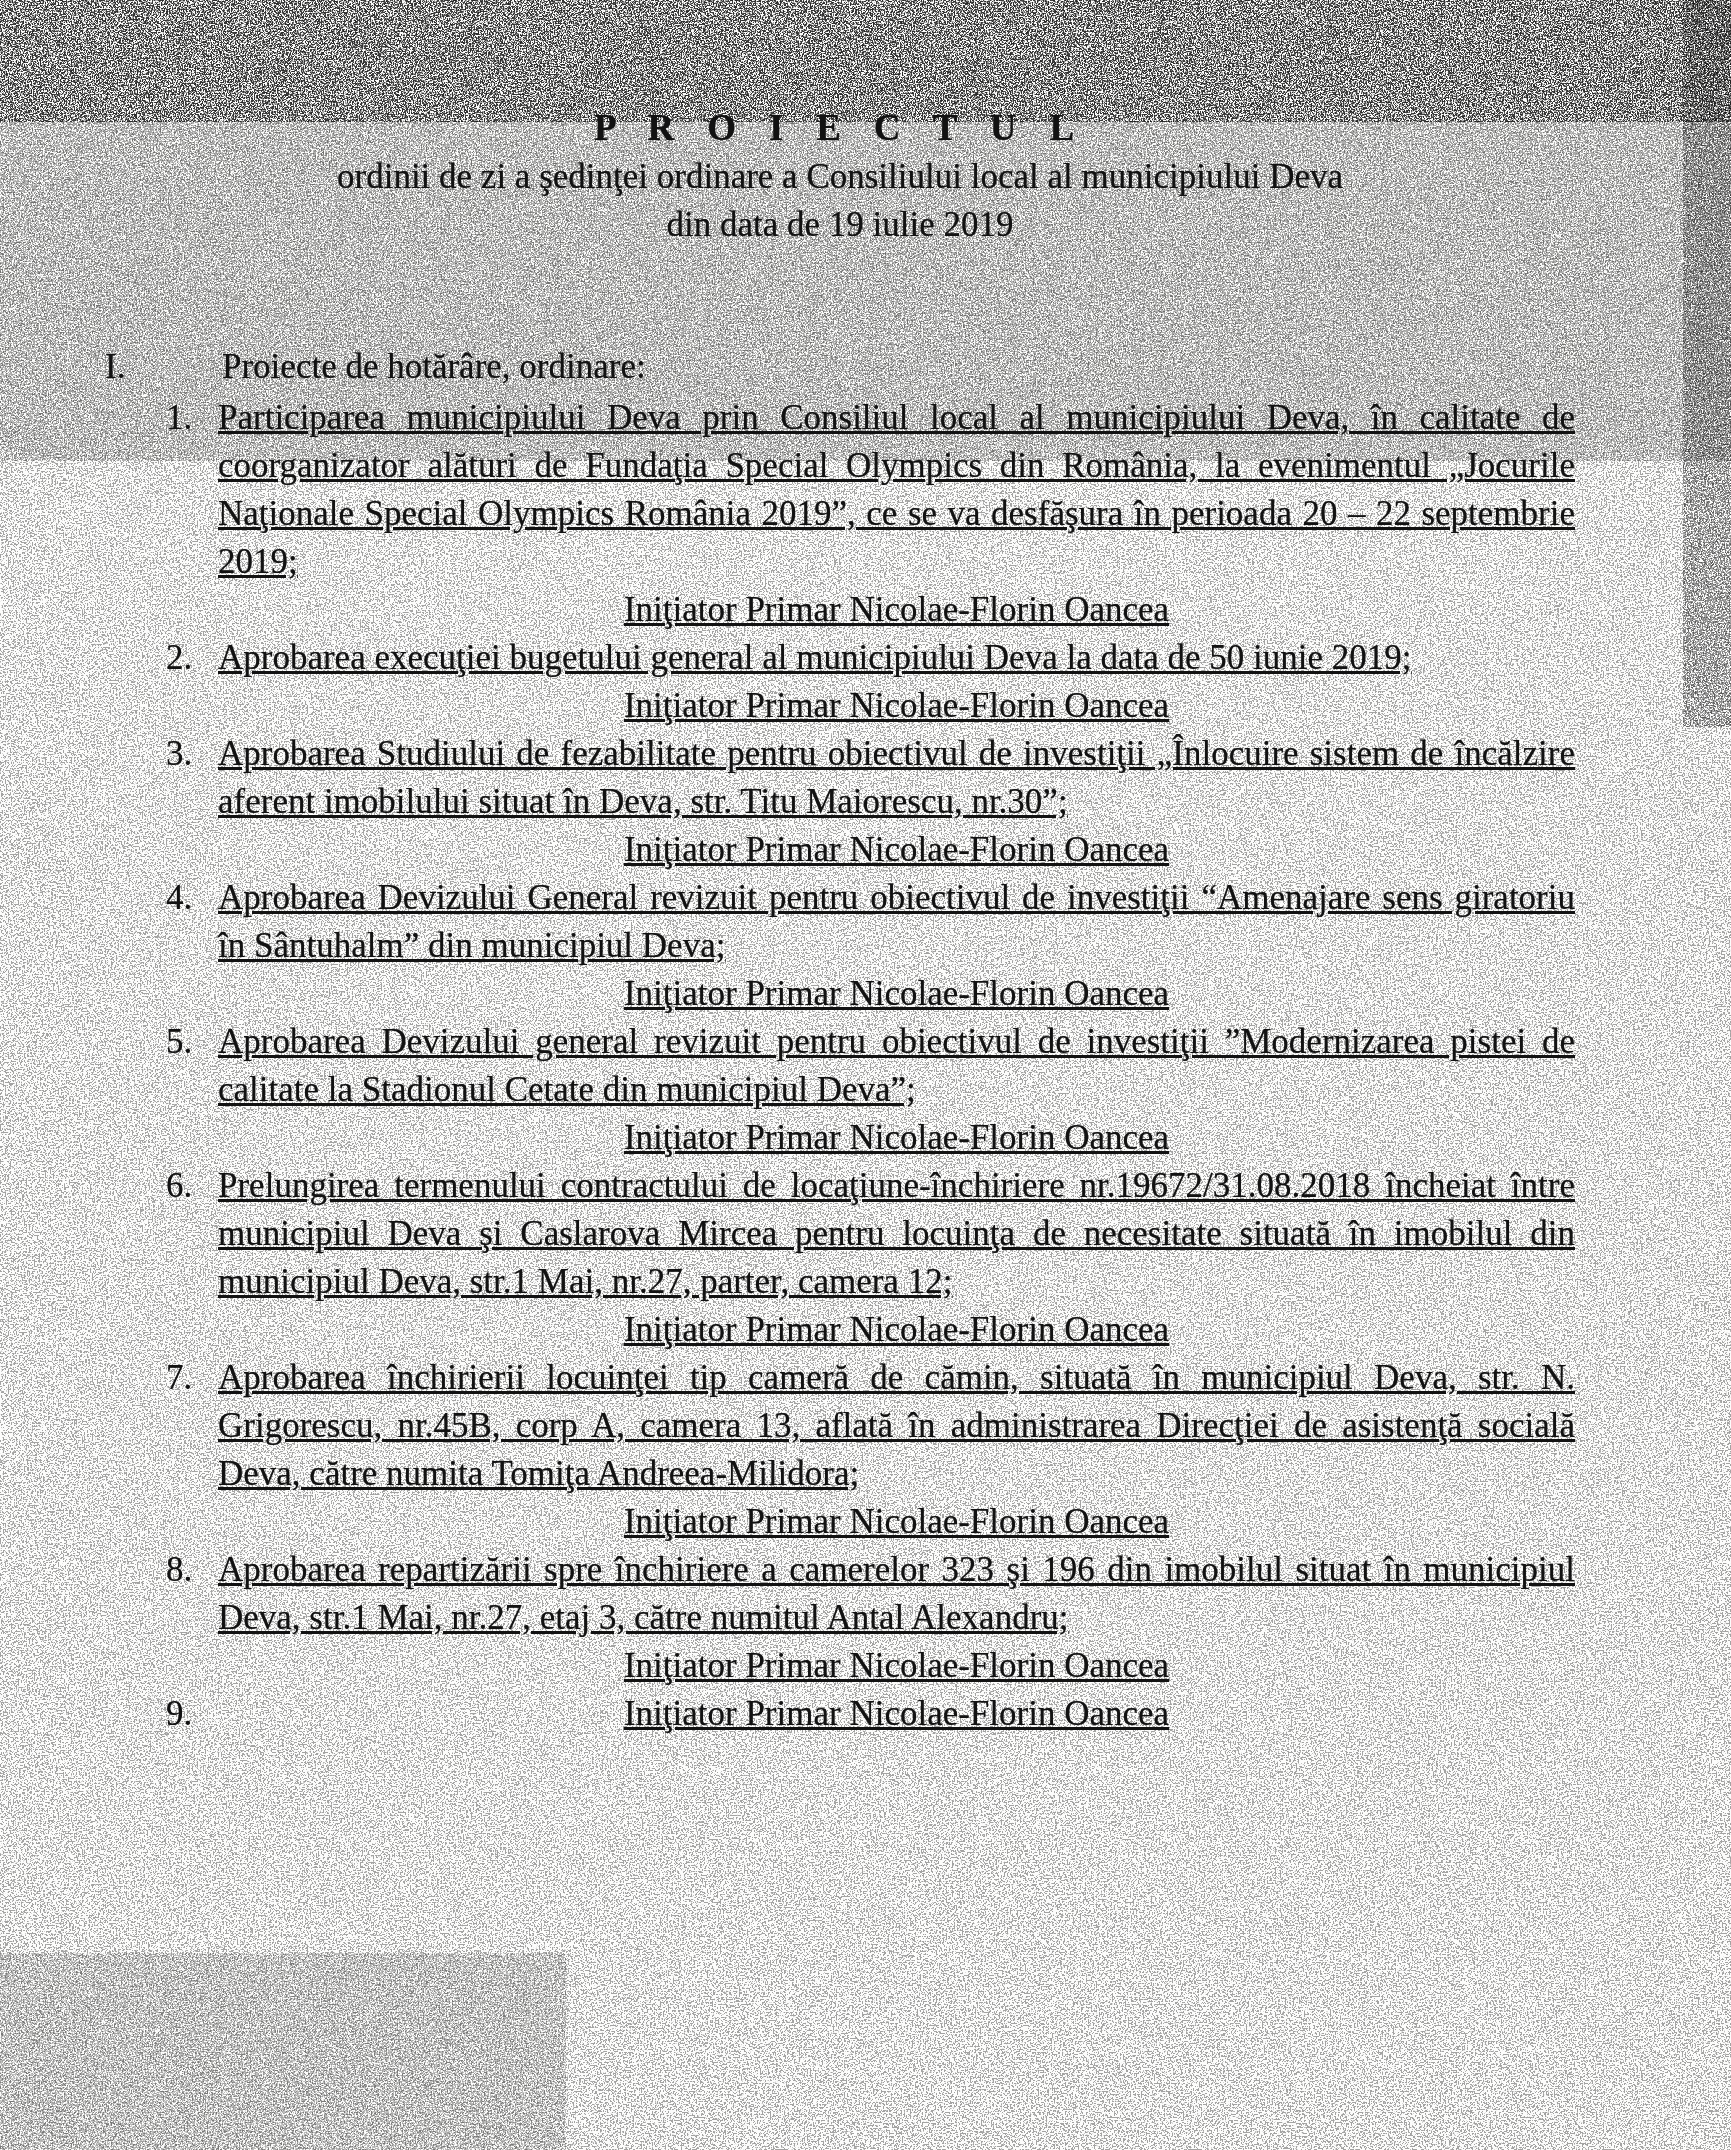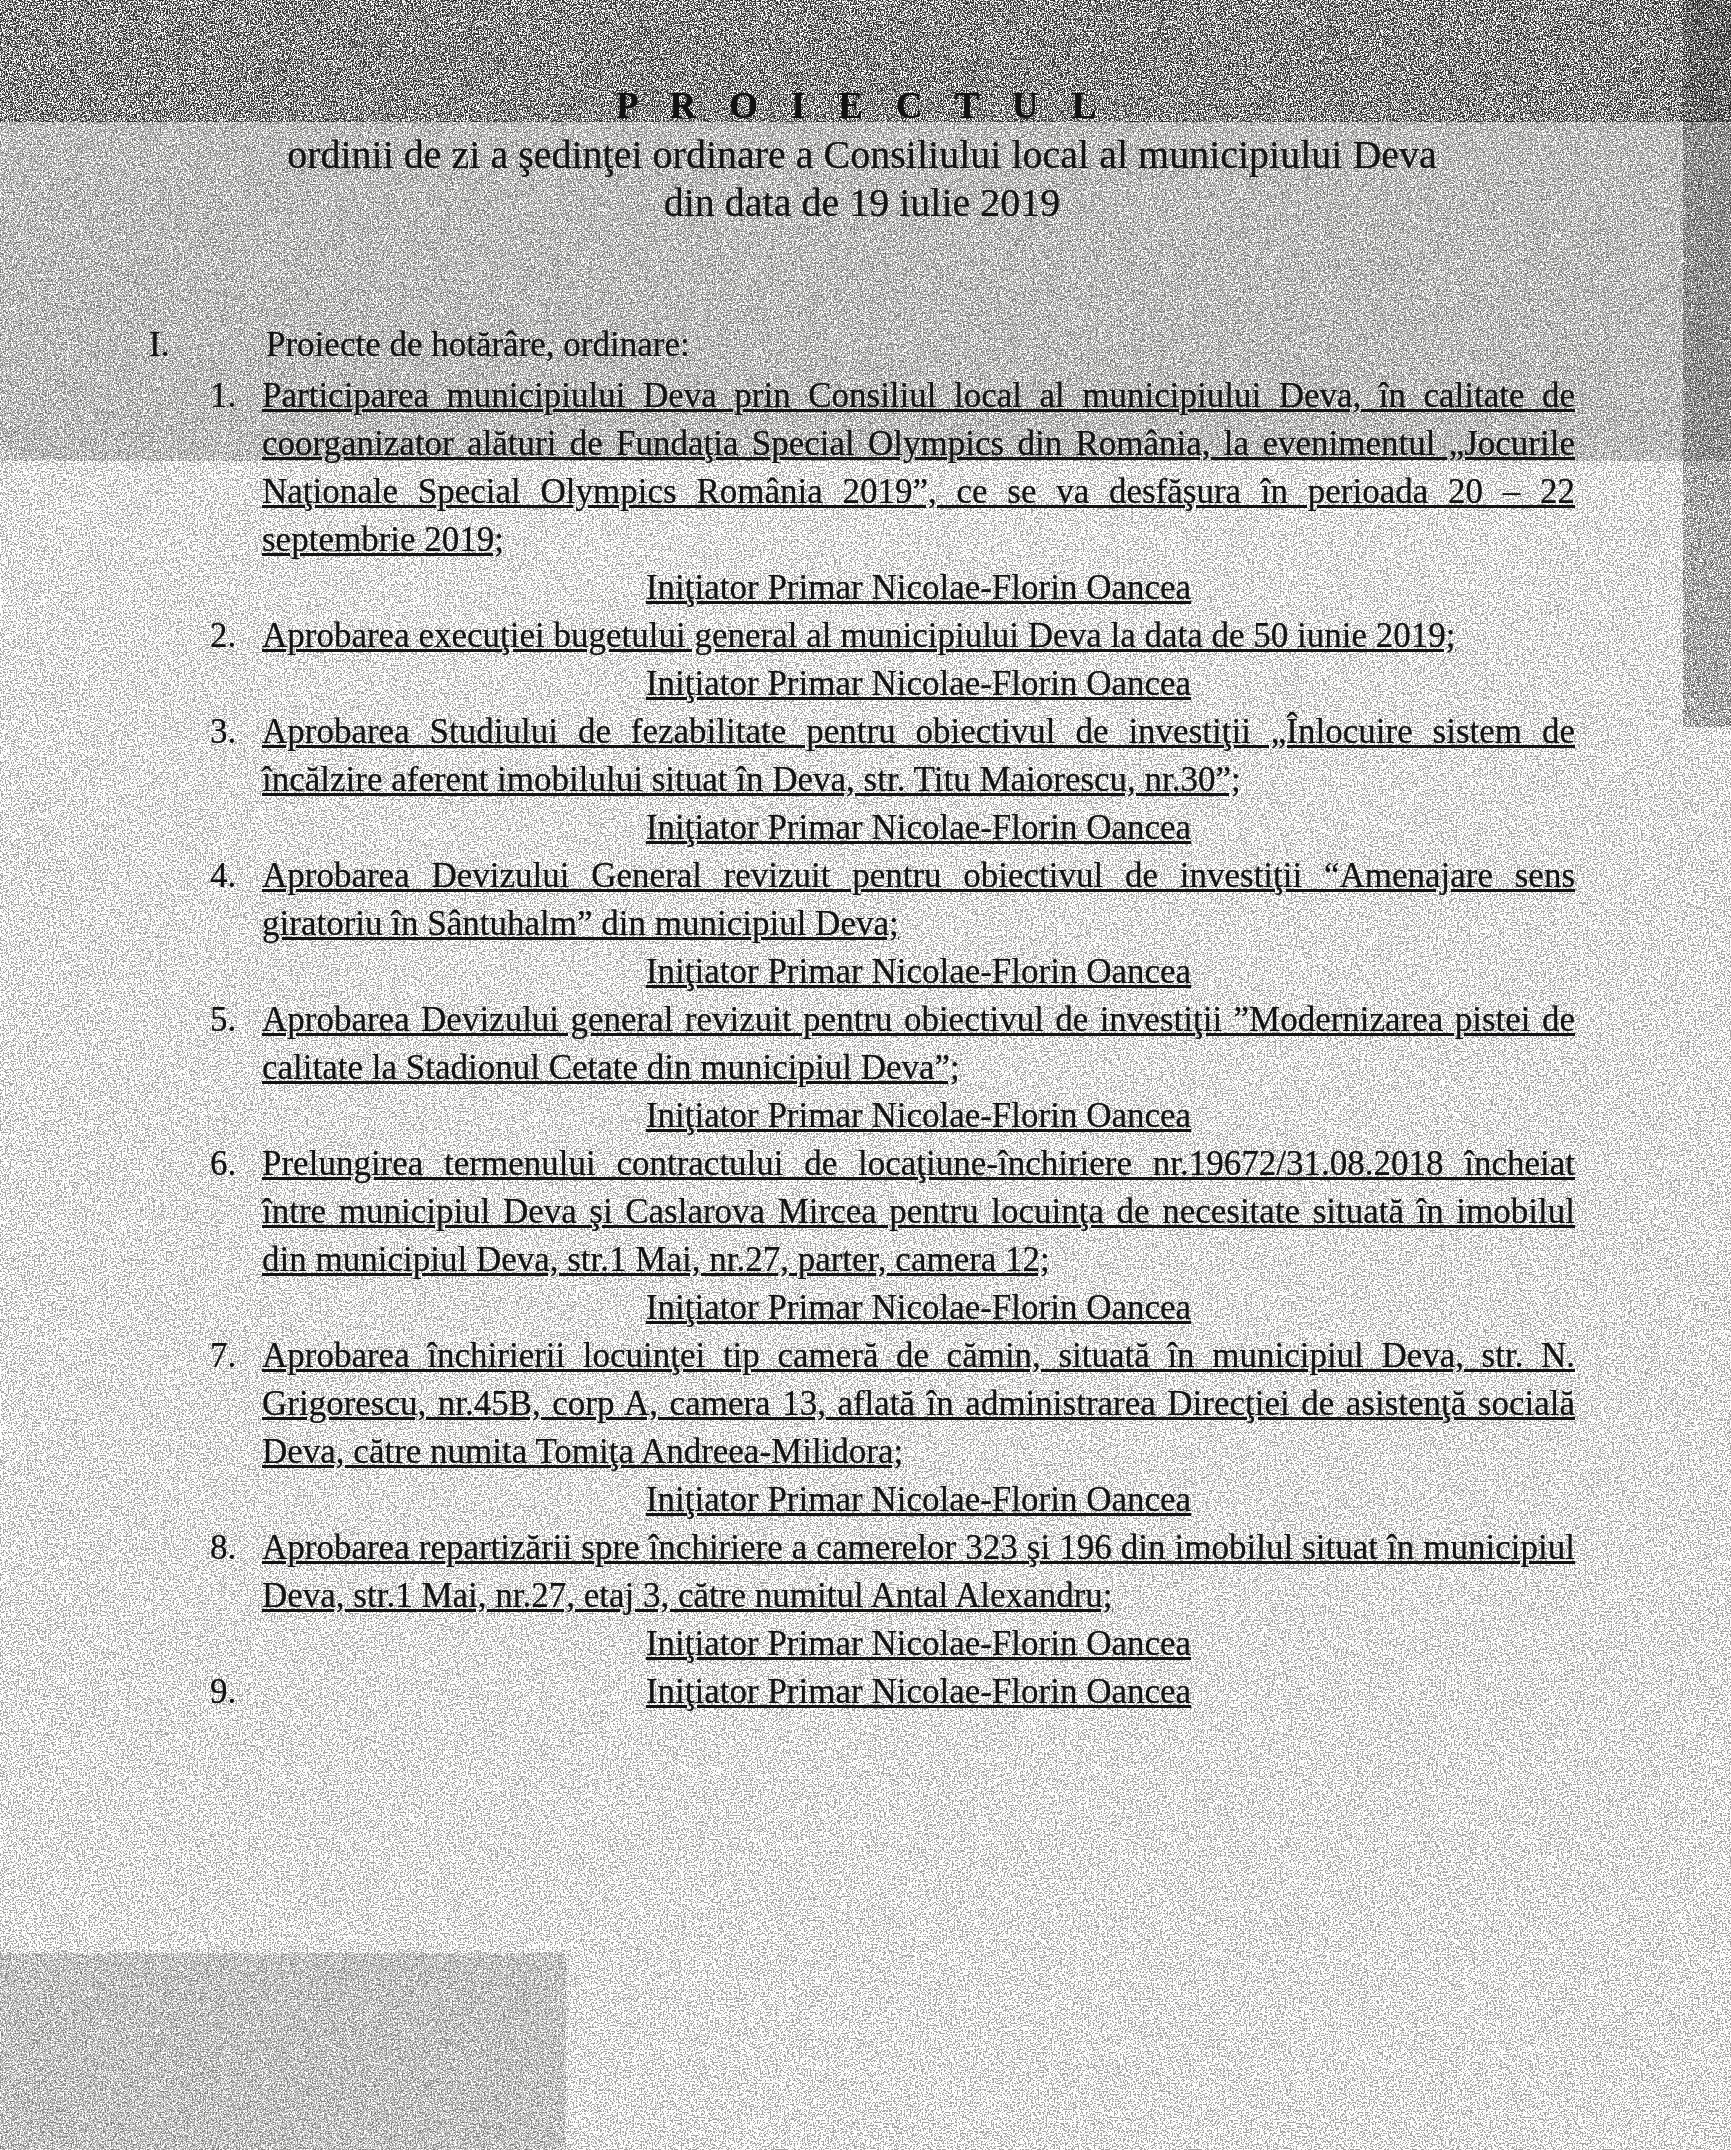--- a/index.html
+++ b/index.html
@@ -18,35 +18,34 @@
     overflow: hidden;
     text-shadow: 0 0 0.8px rgba(10,10,10,0.55);
   }
   .noise-svg {
     position: absolute;
     inset: 0;
     pointer-events: none;
   }
   .content {
     position: relative;
-    padding: 81px 157px 0 105px; 
-    margin-left: 44px;
+    padding: 103px 157px 0 105px; 
   }
   .doc-header {
     text-align: center;
   }
   .doc-title {
     margin: 0;
     font-size: 37px;
     font-weight: bold;
     letter-spacing: 0.32em;
     line-height: 50px;
   }
   .doc-subtitle {
-    font-size: 40px;
+    font-size: 35px;
     line-height: 48px;
     font-weight: normal;
   }
   .agenda {
     margin-top: 94px;
     font-size: 35px;
     line-height: 48px;
   }
   .section-row {
     display: flex;

